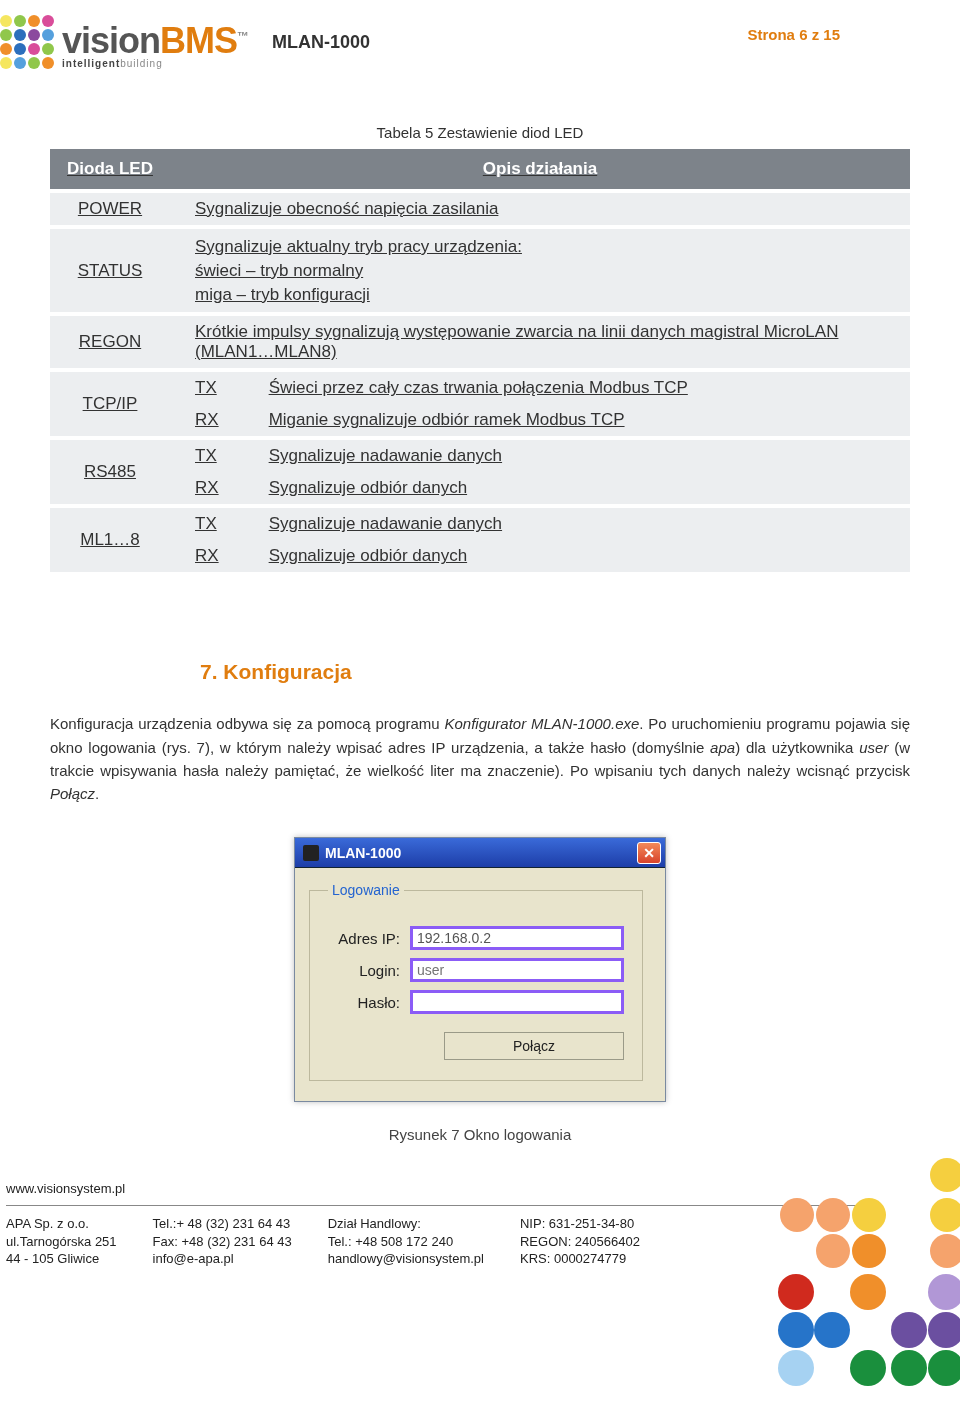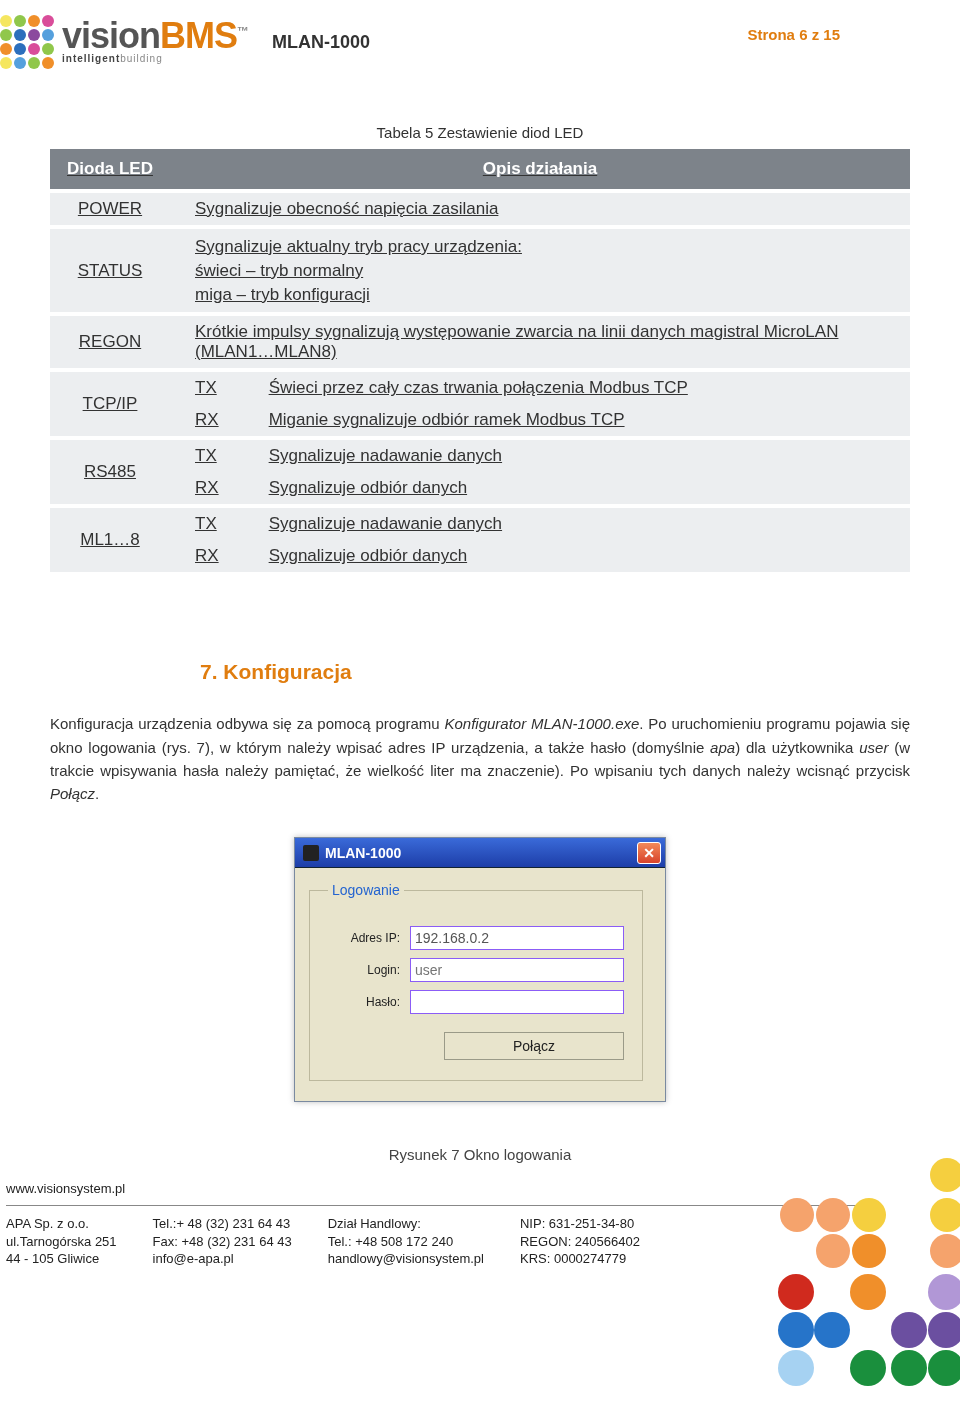--- a/index.html
+++ b/index.html
@@ -13,21 +13,21 @@
     position: relative;
   }
   .header {
     display: flex;
     align-items: center;
     padding: 15px 0 0 0;
     position: relative;
   }
   .logo-block {
     display: flex;
-    align-items: flex-start;
+    align-items: flex-end;
     gap: 8px;
   }
   .logo-dots {
     display: grid;
     grid-template-columns: repeat(4, 12px);
     gap: 2px;
   }
   .logo-dots span { width: 12px; height: 12px; border-radius: 50%; display: inline-block; }
   .ld1{background:#f5e65f}.ld2{background:#90c74b}.ld3{background:#f08f2a}.ld4{background:#d94d9a}
   .ld5{background:#90c74b}.ld6{background:#2c6fbd}.ld7{background:#8b4a9e}.ld8{background:#55a0dd}
@@ -114,31 +114,31 @@
   .dlg-icon { width:16px; height:16px; background:#222; border-radius:2px; display:inline-block; }
   .close-btn {
     width:24px; height:22px; background: linear-gradient(#f28a5a,#d8432b);
     border:1px solid #fff; border-radius:3px; color:#fff; display:flex;align-items:center;justify-content:center;
     font-weight:700; font-size:14px;
   }
   .dlg-body { padding: 14px 22px 20px 14px; }
   fieldset.login { border:1px solid #bcb89d; padding: 20px 18px 20px 18px; }
   legend { color:#2464d0; font-size:14px; padding:0 4px; }
   .frow { display:flex; align-items:center; margin: 8px 0; gap:10px; }
-  .frow label { width:72px; text-align:right; font-size:12px; color:#222; }
+  .frow label { width:72px; text-align:right; font-size:15px; color:#222; }
   .frow input[type=text], .frow input[type=password] {
-    flex:1; height:24px; border:1px solid #8b5cf6; background:#fff; font-size:14px; padding:0 4px; color:#555;
+    flex:1; height:24px; border:3px solid #8b5cf6; background:#fff; font-size:14px; padding:0 4px; color:#555;
   }
   .connect-row { display:flex; justify-content:flex-end; margin-top:18px; }
   .connect-btn {
     width: 180px; height:28px; background:#e8e4cc; border:1px solid #9a9a88;
     font-size:14px; color:#222;
   }
 
-  .fig-caption { text-align:center; margin-top:44px; font-size:15px; color:#444; }
+  .fig-caption { text-align:center; margin-top:24px; font-size:15px; color:#444; }
 
   
   .site-url { position:absolute; left:6px; bottom:222px; font-size:13px; color:#222; }
   .hr-line { position:absolute; left:6px; bottom:212px; width:870px; height:1px; background:#888; }
   .footer-cols {
     position:absolute; left:6px; bottom:150px;
     display:flex; gap:36px; font-size:13px; color:#222;
   }
   .footer-cols .col { line-height:1.35; }
 

